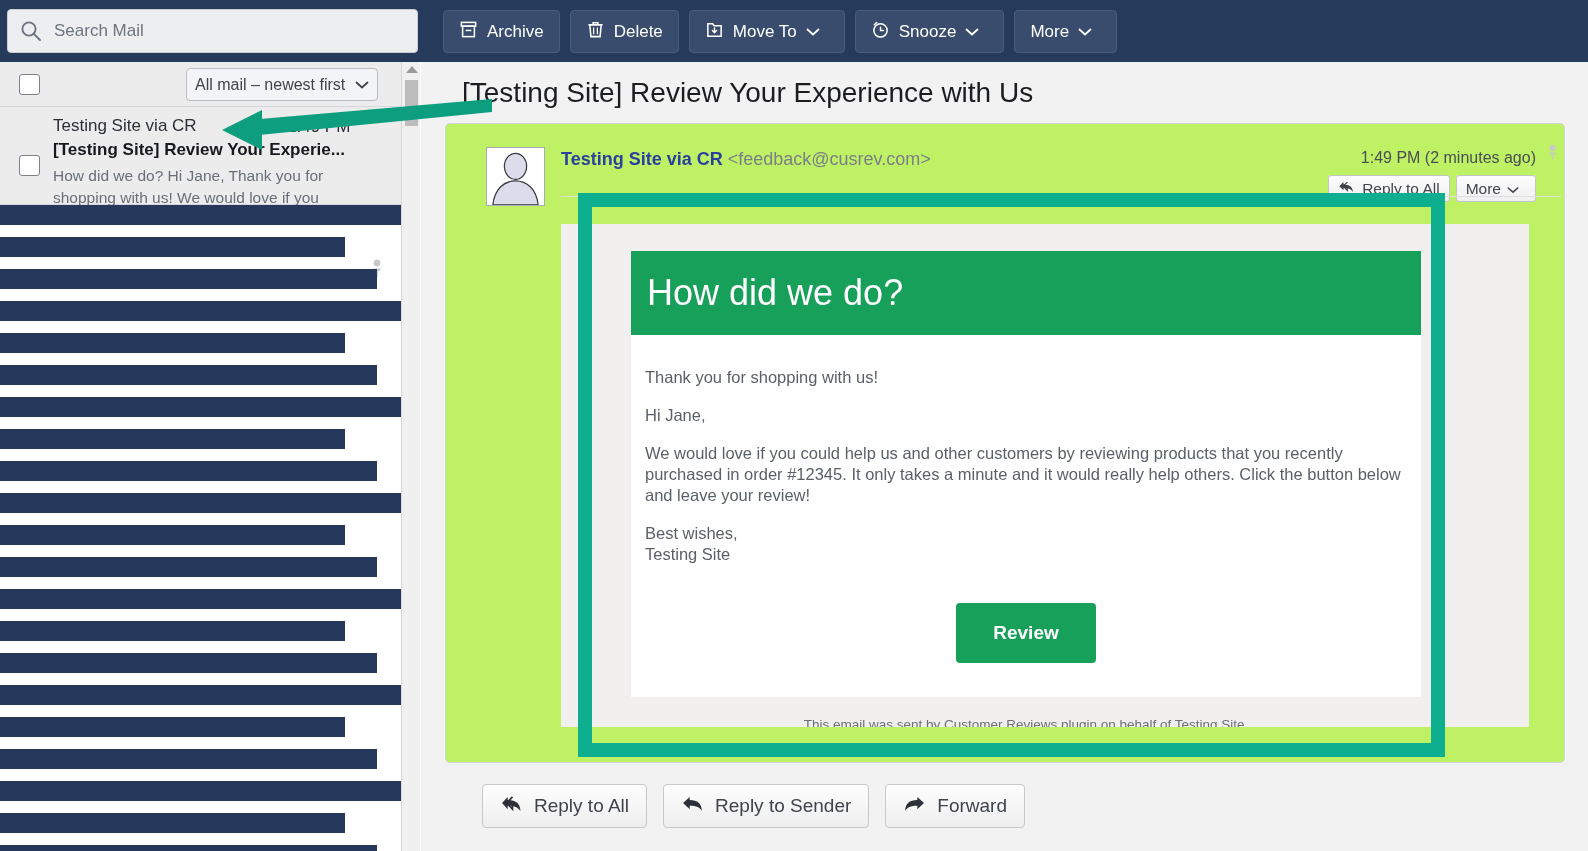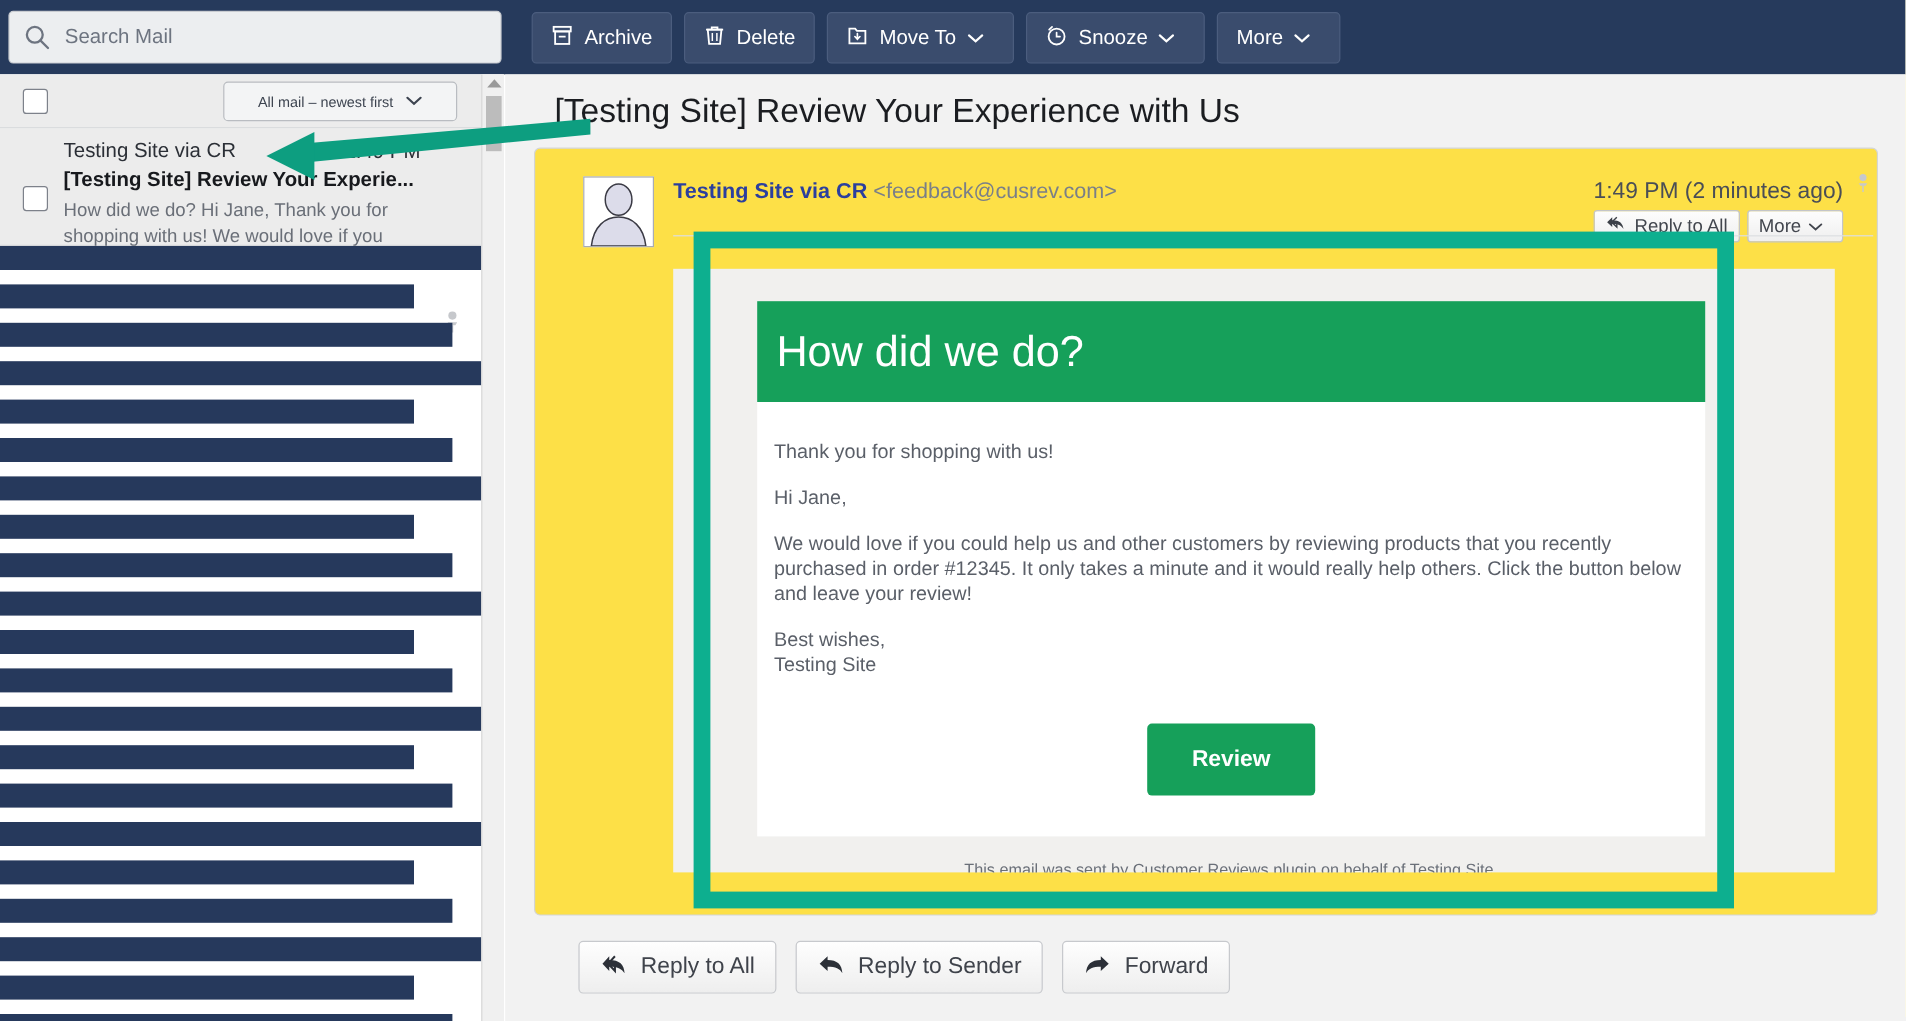--- a/index.html
+++ b/index.html
@@ -78,22 +78,22 @@
     cursor: pointer;
     flex: 0 0 21px;
   }
   .sortsel {
     position: absolute; left: 186px; top: 6px;
     height: 33px;
     background: #f3f4f5;
     border: 1px solid #b9bcc1;
     border-radius: 4px;
     display: flex; align-items: center;
-    padding: 0 28px;
-    font-size: 12px; color: #3d4450;
+    padding: 0 8px;
+    font-size: 16px; color: #3d4450;
     cursor: pointer;
   }
   .sortsel .caret { margin-left: 10px; }
 
   .mail-item {
     position: relative;
     height: 98px;
     background: #ececec;
     border-bottom: 1px solid #d5d7da;
     display: flex;
@@ -140,35 +140,35 @@
     background: #f2f2f2;
   }
   .subject-line {
     position: absolute; left: 41px; top: 15px;
     font-size: 28px; color: #1b1d21;
     font-family: "Liberation Sans", sans-serif;
   }
   .msg-card {
     position: absolute; left: 24px; top: 61px;
     width: 1120px; height: 640px;
-    background: #fde047;
+    background: #bef264;
     border: 1px solid #d3d5d8;
     border-radius: 5px;
   }
   .avatar {
     position: absolute; left: 40px; top: 23px;
     width: 59px; height: 59px;
     background: #ffffff;
     border: 1px solid #a9acb3;
     overflow: hidden;
   }
   .sender-line { position: absolute; left: 115px; top: 25px; font-size: 18px; }
   .sender-name { color: #2b3f9e; font-weight: bold; }
   .sender-email { color: #7a7f88; }
-  .msg-time { position: absolute; right: 28px; top: 25px; font-size: 19px; color: #4a4e56; }
+  .msg-time { position: absolute; right: 28px; top: 25px; font-size: 16px; color: #4a4e56; }
   .hdr-btns { position: absolute; right: 28px; top: 51px; display: flex; gap: 6px; }
   .sm-btn {
     height: 27px;
     background: linear-gradient(#fdfdfd,#efefef);
     border: 1px solid #c3c5c9;
     border-radius: 3px;
     font-size: 15.5px; color: #42464e;
     display: flex; align-items: center;
     padding: 0 9px; cursor: pointer; white-space: nowrap;
   }

